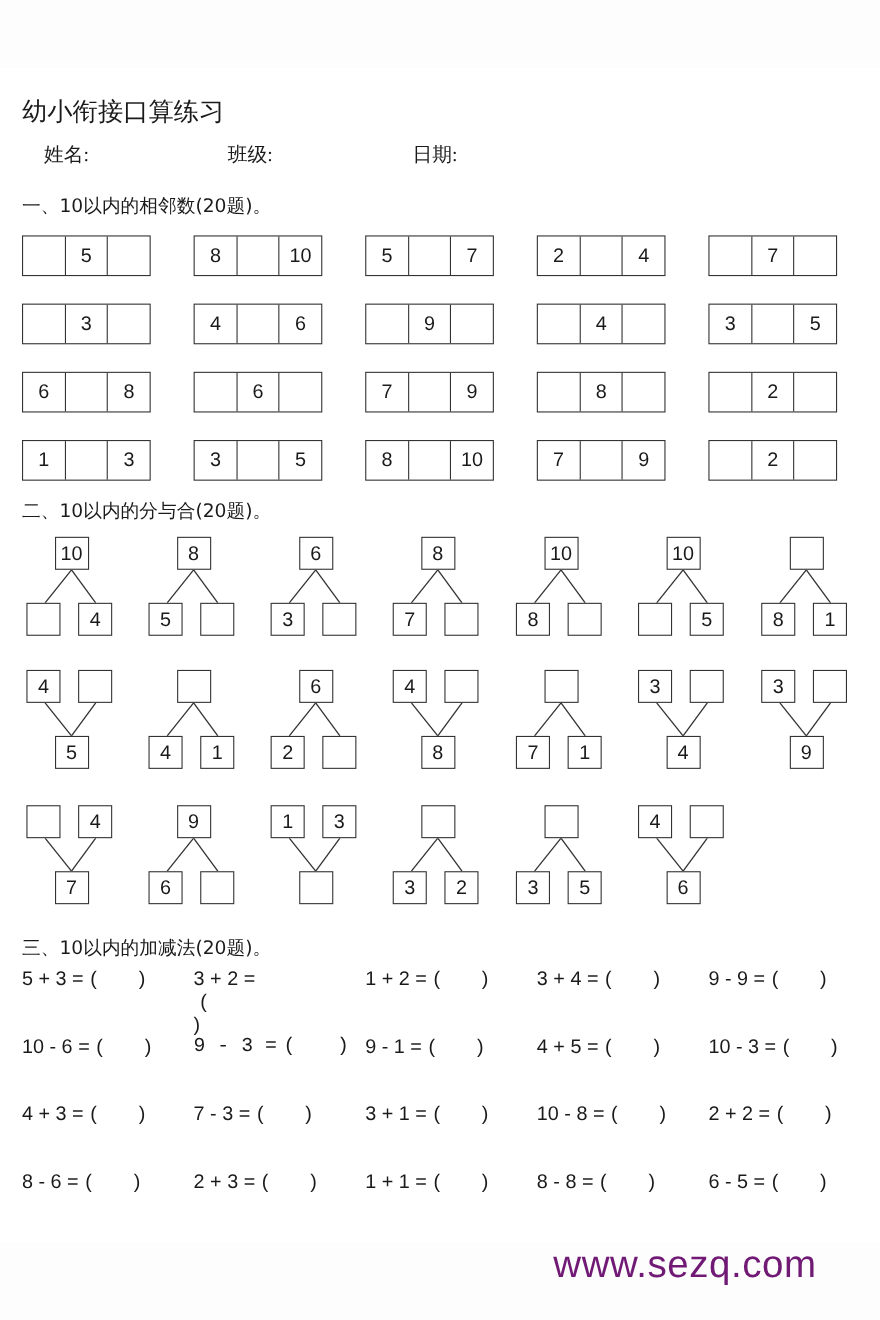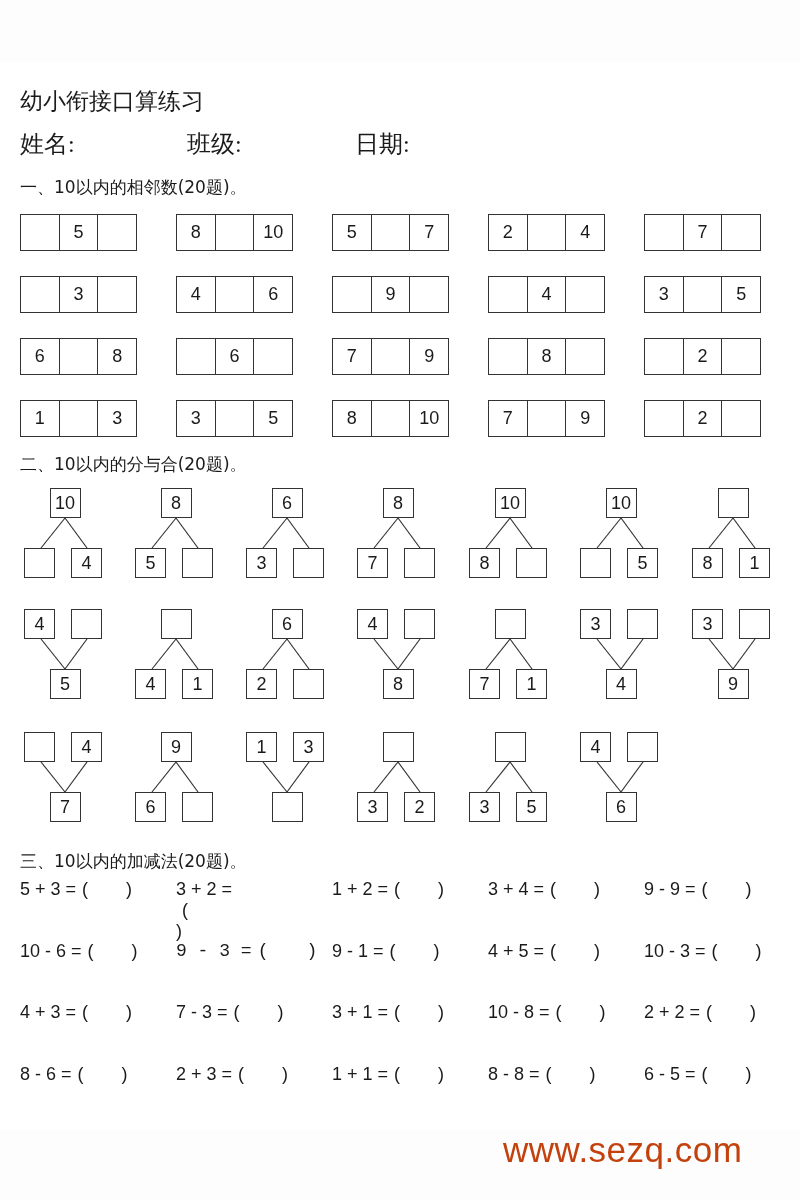--- a/index.html
+++ b/index.html
@@ -7,35 +7,35 @@
     width:800px; height:1200px; position:relative; overflow:hidden;
     background:#fdfdfd;
     font-family: "Liberation Sans", "DejaVu Sans", sans-serif;
     color:#1a1a1a;
   }
   .paper {
     position:absolute; left:0; top:62px; width:800px; height:1068px;
     background:#ffffff;
   }
   .title { position:absolute; left:20px; top:86px; font-size:23px; font-family:"DejaVu Sans", sans-serif; }
-  .info { position:absolute; top:128px; font-size:24px; font-family:Liberation Serif, serif; }
+  .info { position:absolute; top:128px; font-size:18px; font-family:Liberation Serif, serif;margin-left:20px; }
   .section-title { position:absolute; left:20px; font-size:17px; font-family:"DejaVu Sans", sans-serif; }
 
   
   .strip { position:absolute; width:117px; height:37px; display:flex; border:1.3px solid #333; box-sizing:border-box; }
   .strip .cell { flex:1; display:flex; align-items:center; justify-content:center; font-size:18px; border-right:1.3px solid #333; }
   .strip .cell:last-child { border-right:none; }
   .nbox { position:absolute; width:31px; height:30px; border:1.3px solid #333; box-sizing:border-box;
           display:flex; align-items:center; justify-content:center; font-size:18px; background:#fff; }
 
   
   .eq { position:absolute; font-size:18px; white-space:pre; display:flex; }
   .eq .blank { display:inline-block; }
 
-  .watermark { position:absolute; left:503px; top:1130px; font-size:35px; color:#c2410c; letter-spacing:0.5px; }
+  .watermark { position:absolute; left:503px; top:1130px; font-size:35px; color:#701a75; letter-spacing:0.5px; }
 </style>
 </head>
 <body>
 
 <div class="paper"></div>
 
 <div class="title">幼小衔接口算练习</div>
 <div class="info" style="left:20px">姓名:</div>
 <div class="info" style="left:187px">班级:</div>
 <div class="info" style="left:355px">日期:</div>

